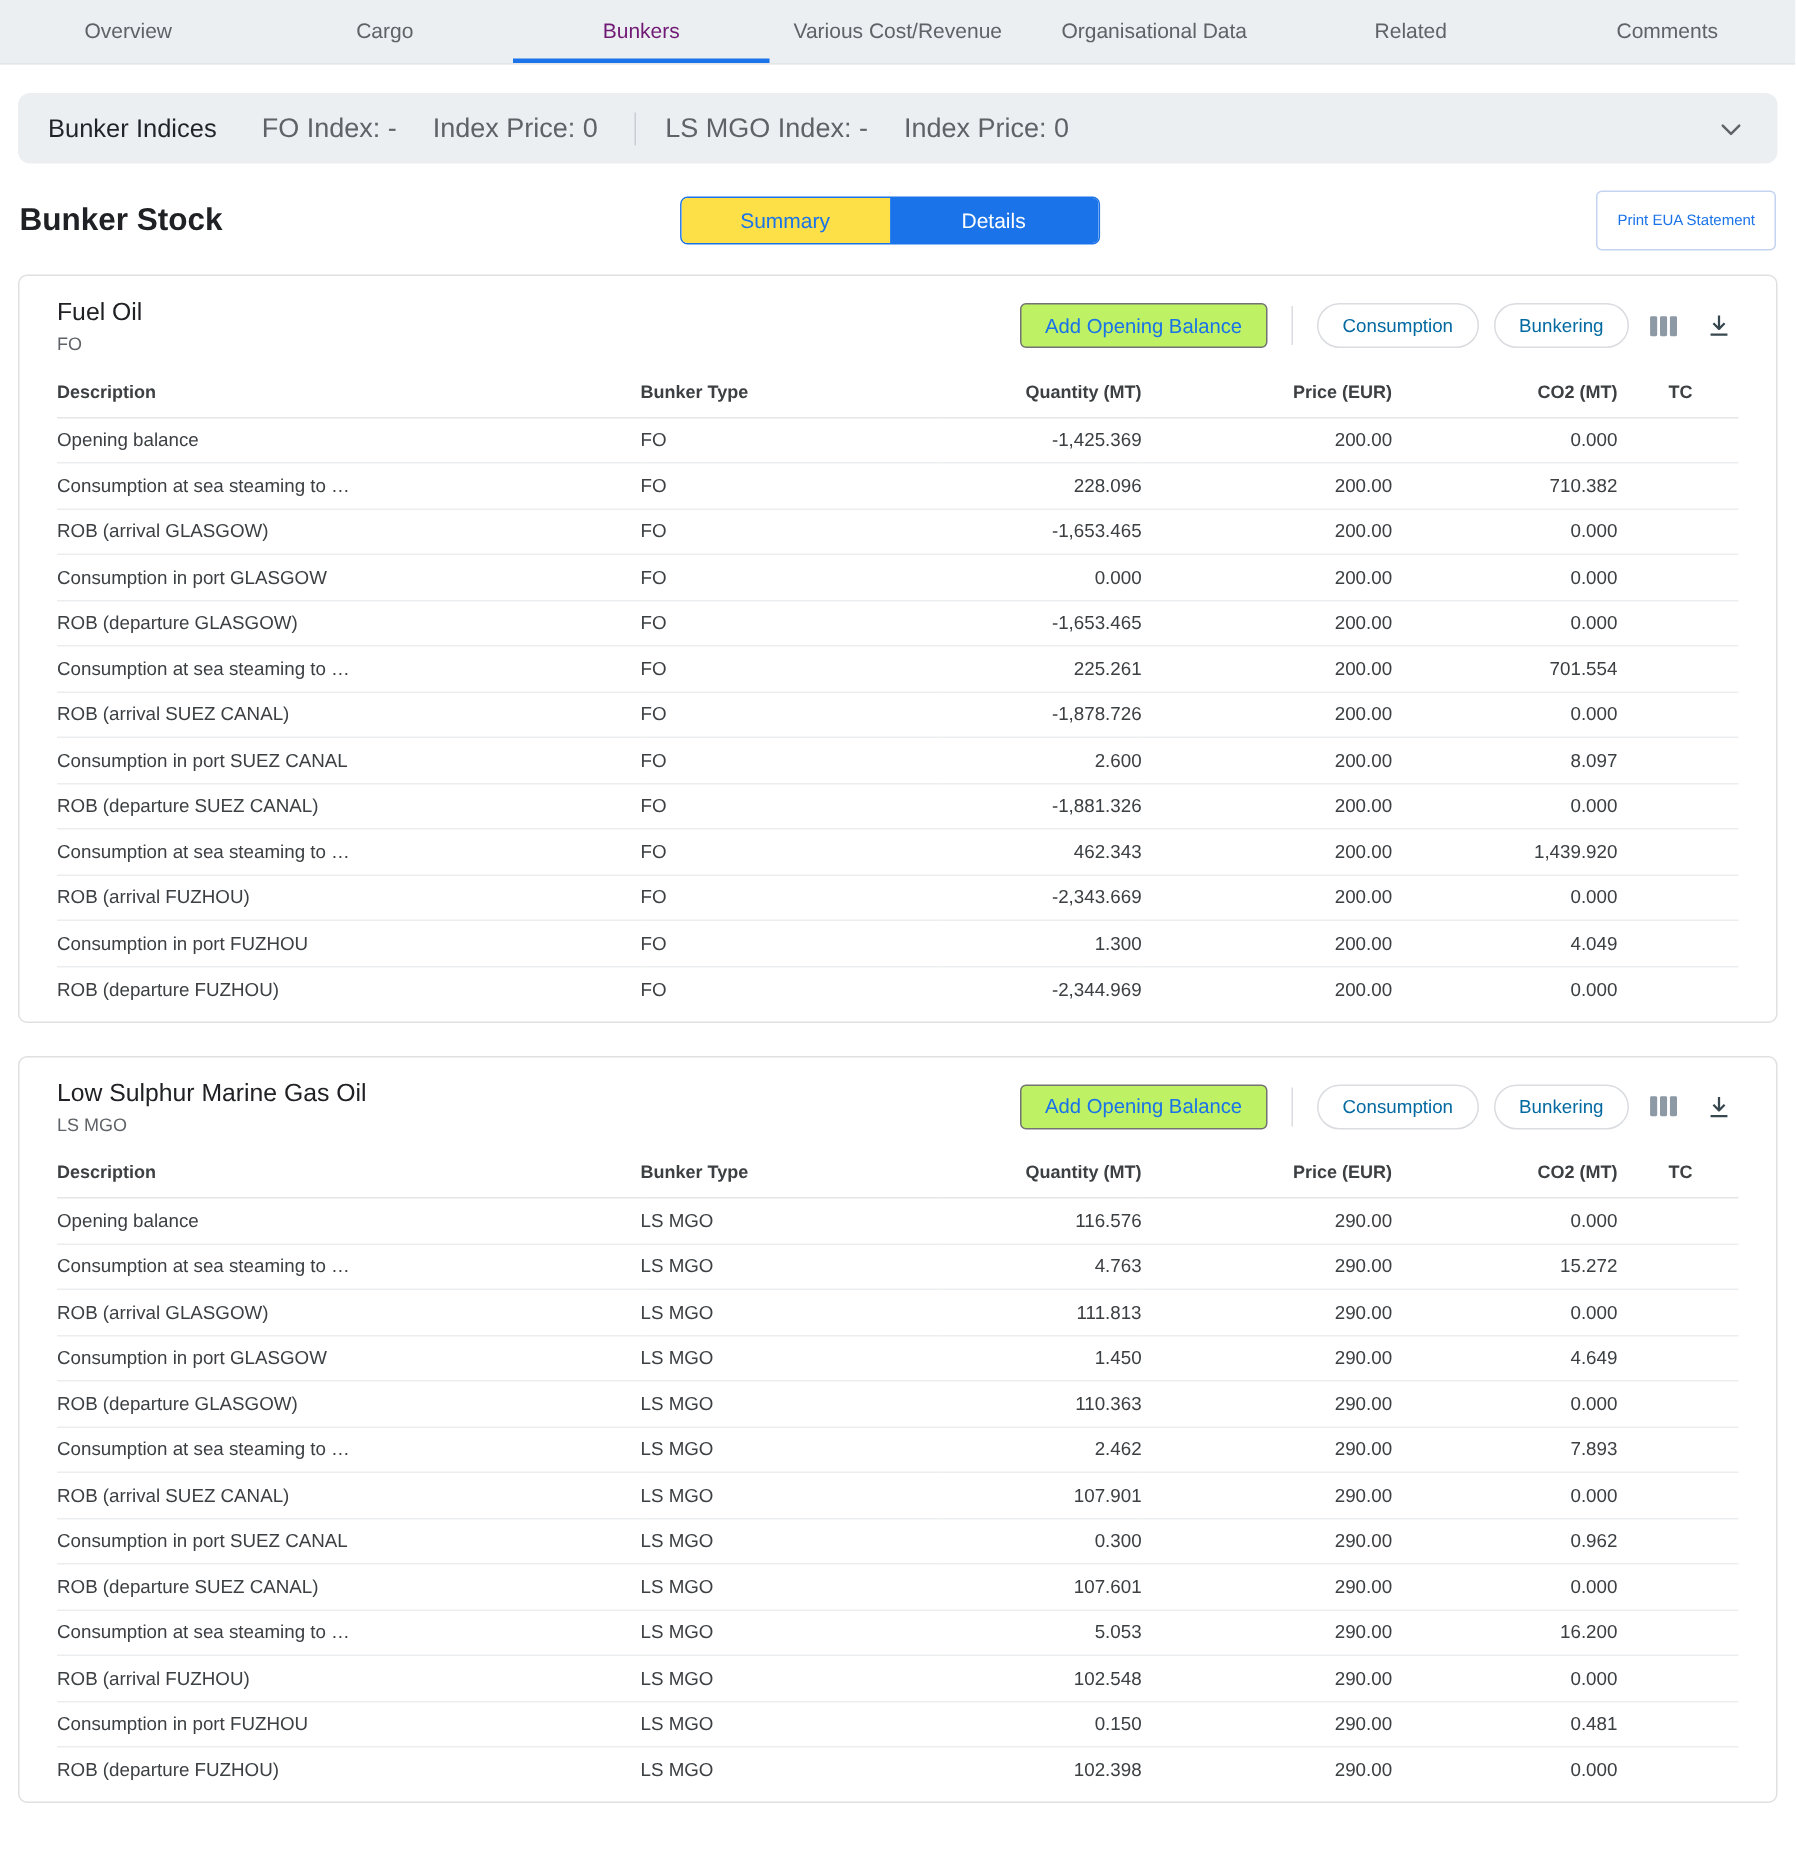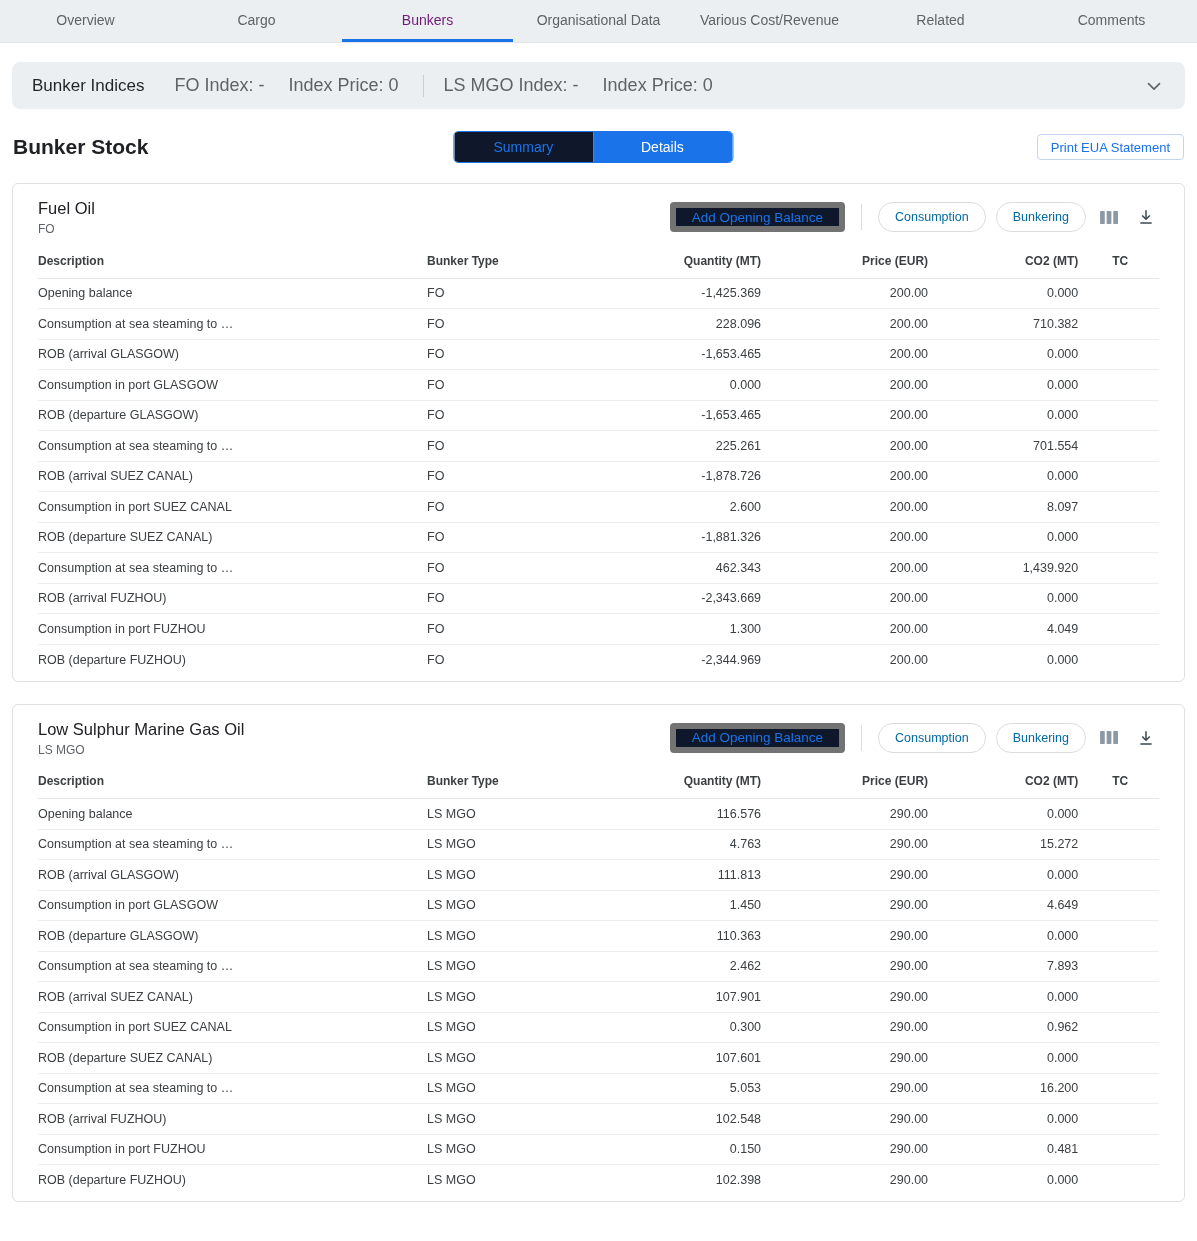--- a/index.html
+++ b/index.html
@@ -31,37 +31,37 @@
   .stock-header { position: relative; display: flex; align-items: center; margin: 22px 13px 20px; height: 32px; }
   .stock-title { font-size: 21px; color: #202124; }
   .toggle {
     position: absolute; left: 50%; transform: translateX(-52%);
     display: flex; border: 1px solid #1a73e8; border-radius: 5px; overflow: hidden;
   }
   .toggle .seg {
     width: 139px; height: 30px; display: flex; align-items: center; justify-content: center;
     font-size: 14px; cursor: pointer;
   }
-  .seg-summary { background: #0f172a; color: #1a73e8; }
+  .seg-summary { background: #fde047; color: #1a73e8; }
   .seg-details { background: #1a73e8; color: #ffffff; }
   .print-btn {
-    margin-left: auto; height: 26px; padding: 12px 13px; border: 1px solid #c3d4f0;
-    border-radius: 4px; background: #fff; color: #1a73e8; font-size: 13px;
+    margin-left: auto; height: 40px; padding: 12px 13px; border: 1px solid #c3d4f0;
+    border-radius: 4px; background: #fff; color: #1a73e8; font-size: 10px;
     display: flex; align-items: center; cursor: pointer; white-space: nowrap;
   }
 
   
   .card { margin: 0 12px 22px; border: 1px solid #e0e0e0; border-radius: 6px; padding: 15px 25px 6px; }
   .card-header { display: flex; justify-content: space-between; align-items: flex-start; margin-bottom: 8px; }
   .card-title { font-size: 16.5px; font-weight: 500; color: #202124; }
   .card-subtitle { font-size: 12px; color: #5f6368; margin-top: 4px; }
   .actions { display: flex; align-items: center; gap: 10px; margin-top: 3px; }
   .btn-outline-blue {
-    height: 30px; padding: 0 16px; border: 6px solid #737373; border-radius: 4px;
-    background: #0f172a; color: #1a73e8; font-size: 13.5px; display: flex; align-items: center; cursor: pointer;
+    height: 30px; padding: 0 16px; border: 1px solid #737373; border-radius: 4px;
+    background: #bef264; color: #1a73e8; font-size: 13.5px; display: flex; align-items: center; cursor: pointer;
     white-space: nowrap;
   }
   .pill {
     height: 30px; padding: 0 16px; border: 1px solid #dadce0; border-radius: 16px;
     background: #fff; color: #0369a1; font-size: 12.5px; display: flex; align-items: center; cursor: pointer;
     white-space: nowrap;
   }
   .v-divider { width: 1px; height: 26px; background: #dadce0; margin: 0 6px; }
   .icon-btn { background: none; border: none; padding: 4px; cursor: pointer; display: flex; align-items: center; }
 
@@ -80,22 +80,22 @@
   th:nth-child(5), td:nth-child(5) { text-align: right; }
   th:nth-child(6), td:nth-child(6) { padding-left: 34px; }
 </style>
 </head>
 <body>
 
 <nav class="topnav">
   <div class="tab">Overview</div>
   <div class="tab">Cargo</div>
   <div class="tab active">Bunkers</div>
+  <div class="tab">Various Cost/Revenue</div>
   <div class="tab">Organisational Data</div>
-  <div class="tab">Various Cost/Revenue</div>
   <div class="tab">Related</div>
   <div class="tab">Comments</div>
 </nav>
 
 <section class="indices">
   <span class="indices-title">Bunker Indices</span>
   <span class="idx-label">FO Index: -</span>
   <span class="idx-label">Index Price: 0</span>
   <span class="idx-divider"></span>
   <span class="idx-label">LS MGO Index: -</span>

